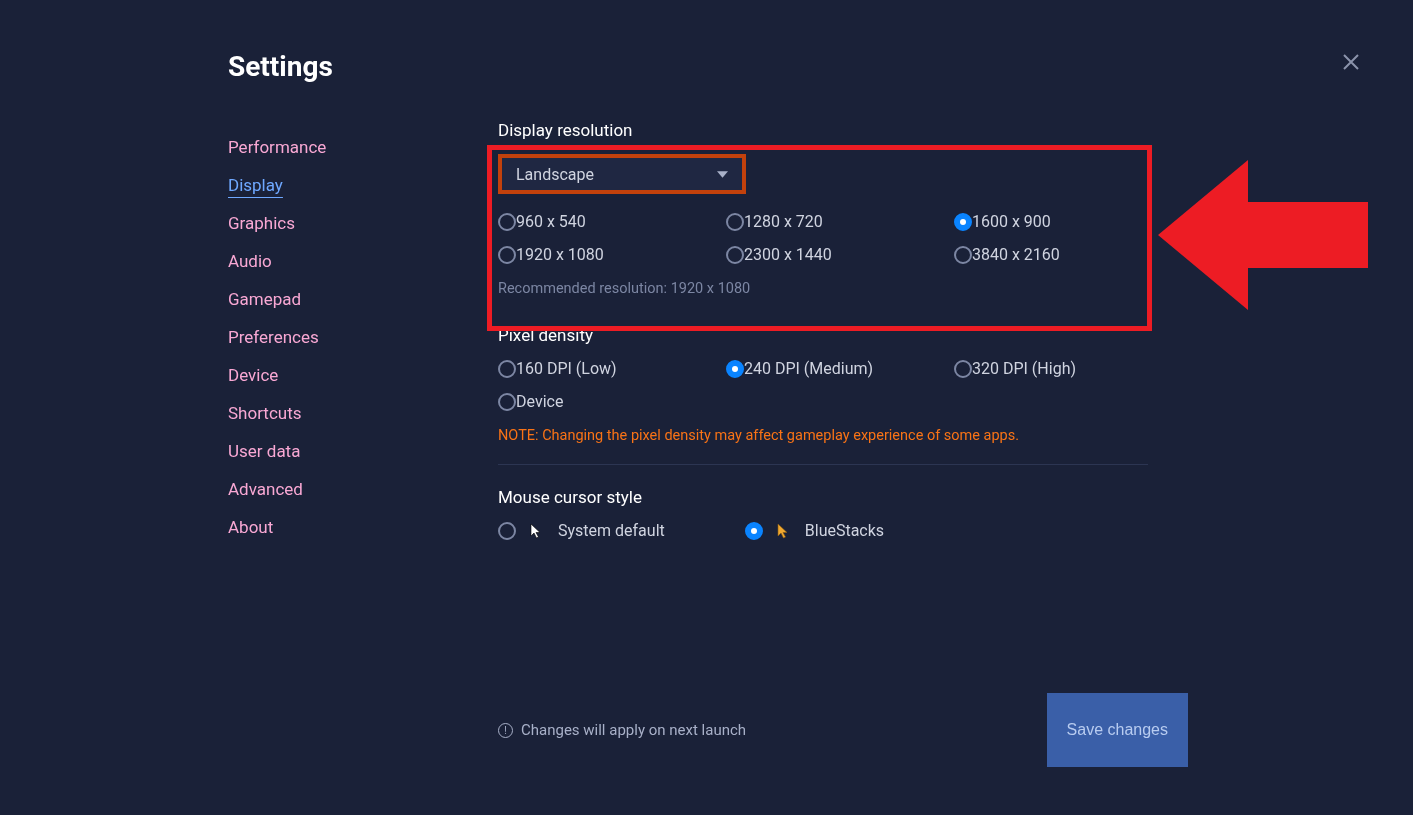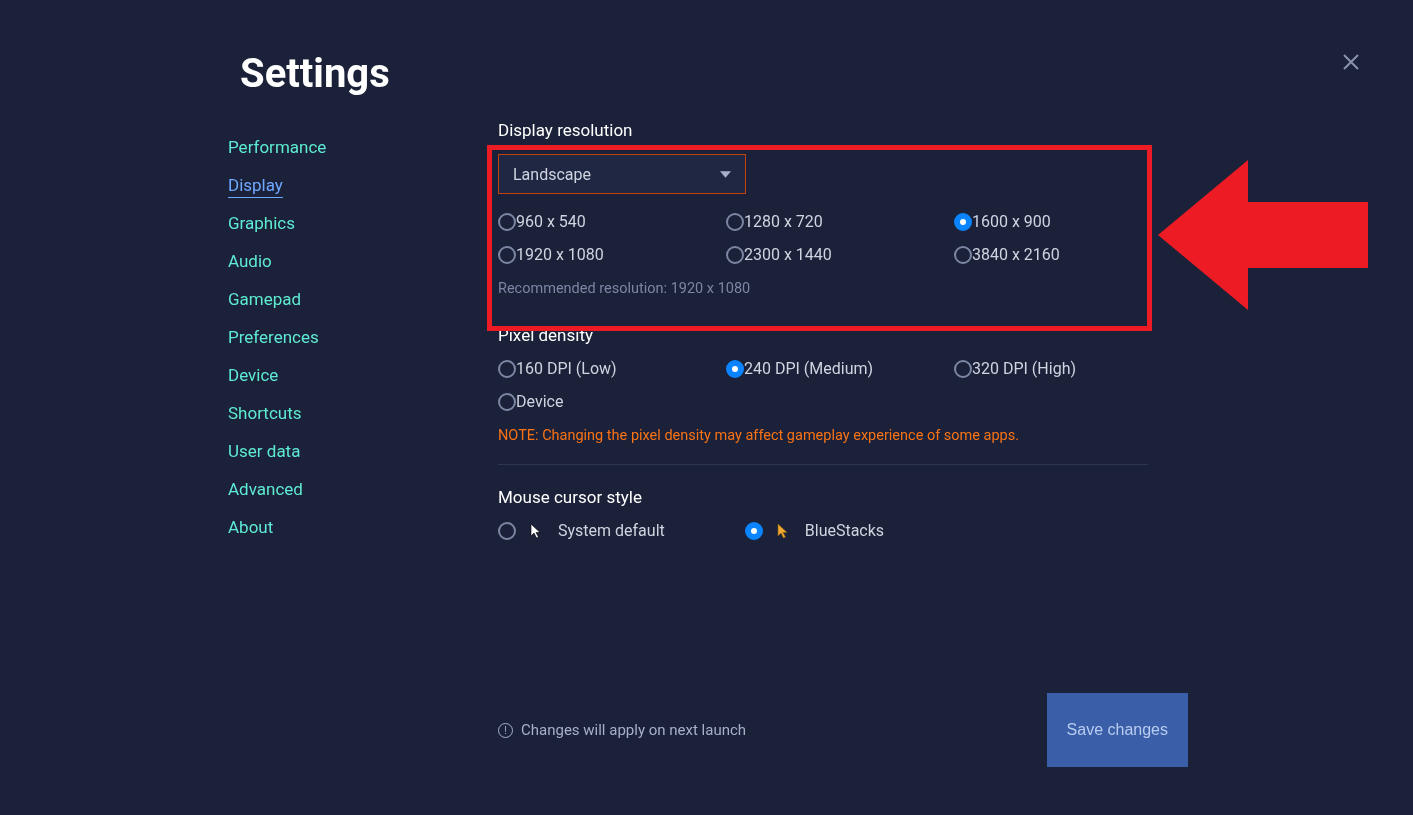--- a/index.html
+++ b/index.html
@@ -6,23 +6,23 @@
   html, body { width: 1413px; height: 815px; }
   body {
     background: #1a2138;
     font-family: -apple-system, BlinkMacSystemFont, "Segoe UI", Roboto, sans-serif;
     color: #d0d4e0;
     overflow: hidden;
     position: relative;
   }
   .page-title {
     position: absolute;
-    left: 240px;
+    left: 228px;
     top: 50px;
-    font-size: 40px;
+    font-size: 28px;
     font-weight: 700;
     color: #ffffff;
   }
   .close-btn {
     position: absolute;
     right: 48px;
     top: 48px;
     width: 28px;
     height: 28px;
     cursor: pointer;
@@ -32,21 +32,21 @@
   }
   .close-btn svg { width: 20px; height: 20px; stroke: #8b93ab; stroke-width: 2; fill: none; }
   .sidebar {
     position: absolute;
     left: 228px;
     top: 128px;
     width: 200px;
   }
   .sidebar-item {
     font-size: 17px;
-    color: #5eead4;
+    color: #f9a8d4;
     padding: 9px 0;
     cursor: pointer;
   }
   .sidebar-item.active {
     color: #6fa8ff;
     text-decoration: underline;
     text-underline-offset: 6px;
     text-decoration-thickness: 1px;
   }
   .main {
@@ -56,21 +56,21 @@
     width: 660px;
   }
   .section-title {
     font-size: 17px;
     color: #ffffff;
     margin-bottom: 14px;
   }
   .select-box {
     width: 248px;
     height: 40px;
-    border: 1px solid #c2410c;
+    border: 4px solid #c2410c;
     background: #1f2742;
     color: #d0d4e0;
     font-size: 16px;
     padding: 0 14px;
     display: flex;
     align-items: center;
     justify-content: space-between;
     cursor: pointer;
     margin-bottom: 18px;
   }

